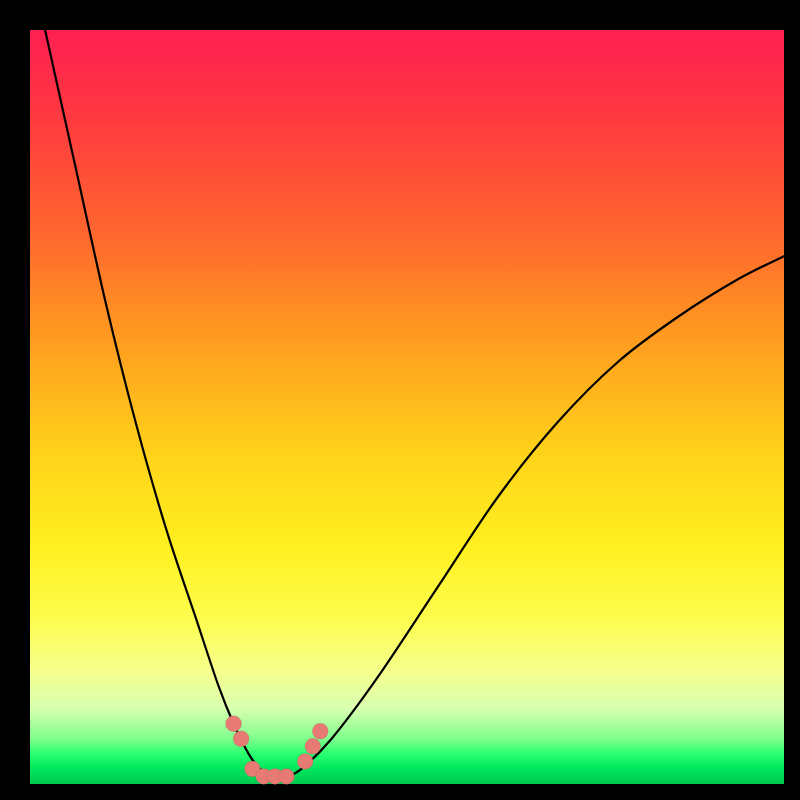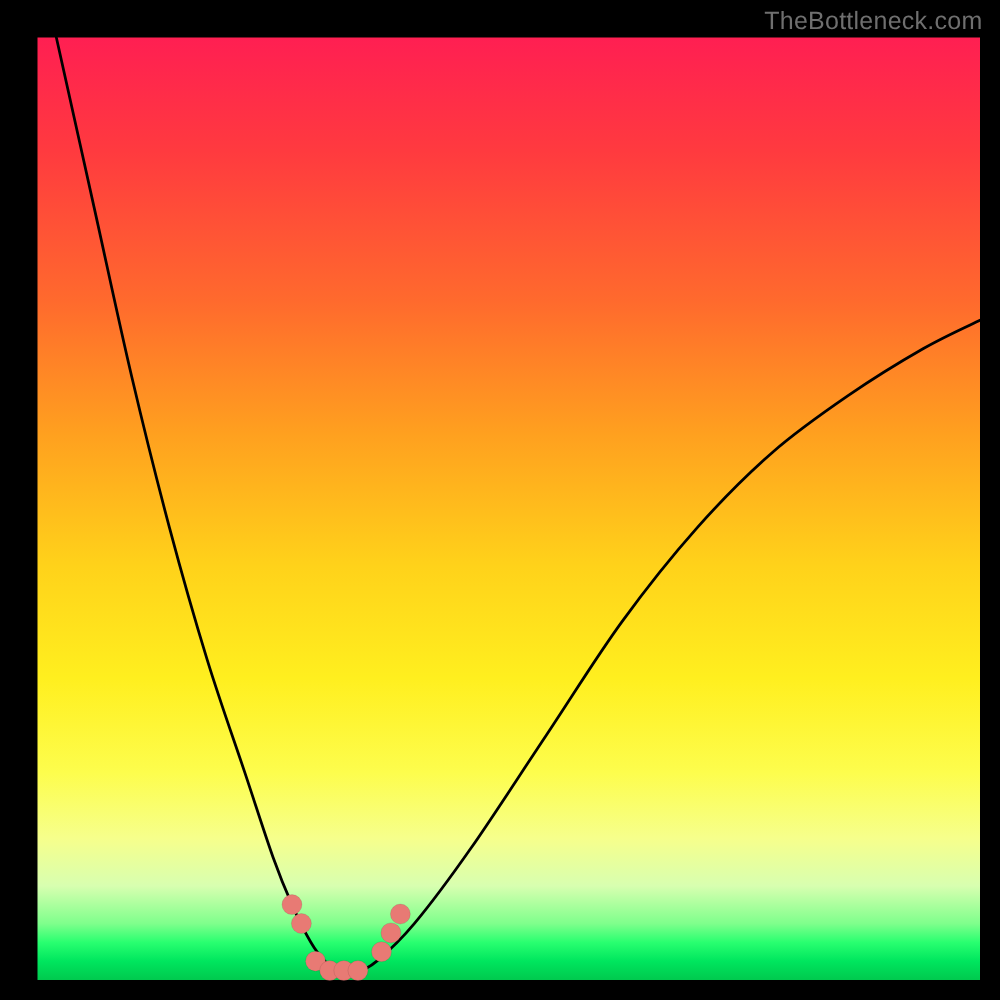--- a/index.html
+++ b/index.html
@@ -76,14 +76,13 @@
           <circle cx="222.43" cy="738.92" r="8" class="marker" fill="#e87a74"></circle>
           <circle cx="233.74" cy="746.46" r="8" class="marker" fill="#e87a74"></circle>
           <circle cx="245.05" cy="746.46" r="8" class="marker" fill="#e87a74"></circle>
           <circle cx="256.36" cy="746.46" r="8" class="marker" fill="#e87a74"></circle>
           <circle cx="275.21" cy="731.38" r="8" class="marker" fill="#e87a74"></circle>
           <circle cx="282.75" cy="716.30" r="8" class="marker" fill="#e87a74"></circle>
           <circle cx="290.29" cy="701.22" r="8" class="marker" fill="#e87a74"></circle>
         </g>
     </svg>
   </div>
-  <div class="watermark">TheBottleneck.com</div>
 </div>
 
 </body></html>

